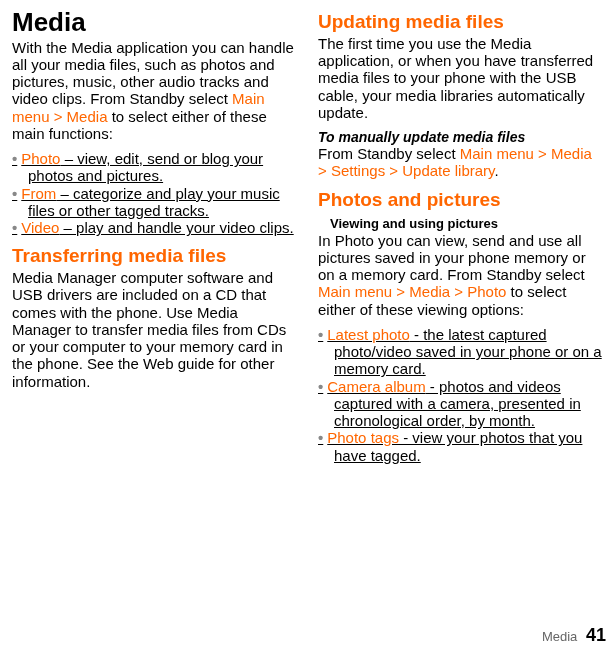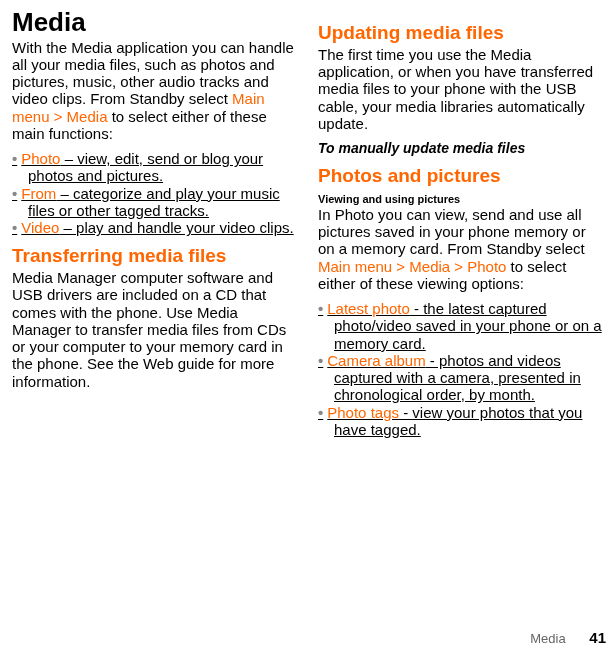--- a/index.html
+++ b/index.html
@@ -36,23 +36,23 @@
     color: #ff6600;
     margin: 10px 0 2px 0;
     line-height: 1.1;
   }
   p {
     font-size: 15px;
     line-height: 1.15;
     margin: 0 0 8px 0;
   }
   .sub {
-    font-size: 11px;
+    font-size: 13px;
     font-weight: bold;
-    margin: 6px 0 0 0;
+    margin: 6px 0 0 12px;
   }
   .sub-italic {
     font-size: 14px;
     font-weight: bold;
     font-style: italic;
     margin: 6px 0 0 0;
   }
   .accent { color: #ff6600; }
   ul {
     list-style: none;
@@ -73,49 +73,52 @@
     padding-right: 4px;
   }
   .footer {
     position: absolute;
     bottom: 6px;
     right: 10px;
     font-size: 13px;
     color: #666;
   }
   .footer .pg {
-    font-size: 15px;
+    font-size: 18px;
     font-weight: bold;
     color: #000;
-    margin-left: 20px;
+    margin-left: 5px;
   }
 </style>
 </head>
 <body>
 
 <div class="page">
 
   <div class="col">
     <h1>Media</h1>
     <p>
       <span>With the Media application you can handle all your media files, such as photos and pictures, music, other audio tracks and video clips. From Standby select </span><span class="accent">Main menu &gt; Media</span><span> to select either of these main functions:</span>
     </p>
     <ul>
       <li><span class="bullet">•</span><span class="accent">Photo</span><span> – view, edit, send or blog your photos and pictures.</span></li>
       <li><span class="bullet">•</span><span class="accent">From</span><span> – categorize and play your music files or other tagged tracks.</span></li>
       <li><span class="bullet">•</span><span class="accent">Video</span><span> – play and handle your video clips.</span></li>
     </ul>
     <h2>Transferring media files</h2>
-    <p>Media Manager computer software and USB drivers are included on a CD that comes with the phone. Use Media Manager to transfer media files from CDs or your computer to your memory card in the phone. See the Web guide for more information.</p>
+    <p>Media Manager computer software and USB drivers are included on a CD that comes with the phone. Use Media Manager to transfer media files from CDs or your computer to your memory card in the phone. See the Web guide for other information.</p>
   </div>
 
   <div class="col">
-    <h2 style="margin-top:15px">Updating media files</h2>
+    <h2 style="margin-top:4px">Updating media files</h2>
     <p>The first time you use the Media application, or when you have transferred media files to your phone with the USB cable, your media libraries automatically update.</p>
     <p class="sub-italic">To manually update media files</p>
+    <p>
+      <span>From Standby select </span><span class="accent">Main menu &gt; Media &gt; Settings &gt; Update library</span><span>.</span>
+    </p>
     <h2>Photos and pictures</h2>
     <p class="sub">Viewing and using pictures</p>
     <p>
       <span>In Photo you can view, send and use all pictures saved in your phone memory or on a memory card. From Standby select </span><span class="accent">Main menu &gt; Media &gt; Photo</span><span> to select either of these viewing options:</span>
     </p>
     <ul>
       <li><span class="bullet">•</span><span class="accent">Latest photo</span><span> - the latest captured photo/video saved in your phone or on a memory card.</span></li>
       <li><span class="bullet">•</span><span class="accent">Camera album</span><span> - photos and videos captured with a camera, presented in chronological order, by month.</span></li>
       <li><span class="bullet">•</span><span class="accent">Photo tags</span><span> - view your photos that you have tagged.</span></li>
     </ul>

